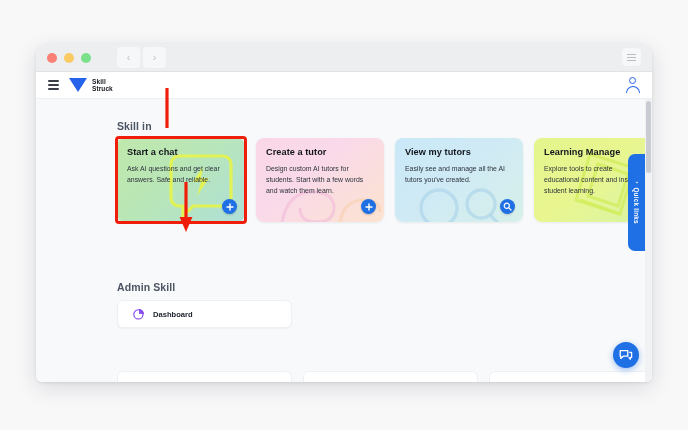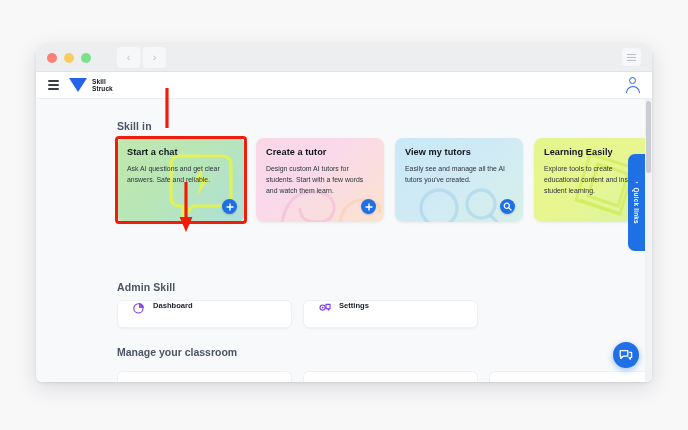--- a/index.html
+++ b/index.html
@@ -112,21 +112,21 @@
     pointer-events: none;
   }
   .arrow { position: absolute; left: 143px; top: 83px; width: 14px; height: 50px; pointer-events: none; }
 
   
   .admin-title { position: absolute; left: 81px; top: 182px; }
   .admin-row { position: absolute; left: 81px; top: 201px; display: flex; gap: 11px; }
   .tool {
     width: 175px; height: 28px; background: #fff; border-radius: 6px;
     border: 1px solid #eef0f2;
-    display: flex; align-items: flex-start; gap: 8px; padding-left: 14px;
+    display: flex; align-items: center; gap: 8px; padding-left: 14px;
     cursor: pointer; box-shadow: 0 1px 2px rgba(25,30,45,.045);
   }
   .tool-label { font-size: 7.6px; font-weight: 700; color: #1b2029; }
   .tool-icon { width: 13px; height: 13px; display: flex; align-items: center; justify-content: center; }
 
   
   .manage-title { position: absolute; left: 81px; top: 247px; font-size: 10.5px; font-weight: 700; color: #4b5563; }
   .manage-row { position: absolute; left: 81px; top: 272px; display: flex; gap: 11px; }
   .manage-card { width: 175px; height: 20px; background: #fff; border-radius: 6px 6px 0 0; border: 1px solid #eef0f2; border-bottom: none; }
 
@@ -246,21 +246,21 @@
               </svg>
           </div>
         </div>
 
         <div class="card card-yellow">
           <svg class="card-art" viewBox="0 0 128 84">
             <path d="M56 16 l44 14 -14 46 -44 -14 z" fill="none" stroke="#d2ee5e" stroke-width="3" opacity=".8"></path>
             <path d="M64 26 l30 10 -10 32 -30 -10 z" fill="none" stroke="#d2ee5e" stroke-width="3" opacity=".8"></path>
             <path d="M46 62 l40 14" fill="none" stroke="#d2ee5e" stroke-width="3" opacity=".8"></path>
           </svg>
-          <div class="card-head">Learning Easily</div>
+          <div class="card-head">Learning Manage</div>
           <div class="card-desc">Explore tools to create educational content and inspire student learning.</div>
           <div class="card-fab">
             <svg width="9" height="9" viewBox="0 0 9 9">
                 <circle cx="3.8" cy="3.8" r="2.6" fill="none" stroke="#fff" stroke-width="1.2"></circle>
                 <path d="M5.8 5.8 L8 8" stroke="#fff" stroke-width="1.2" stroke-linecap="round"></path>
               </svg>
           </div>
         </div>
       </div>
 
@@ -268,33 +268,22 @@
       <div class="admin-row">
         <div class="tool">
           <span class="tool-icon">
             <svg width="12" height="12" viewBox="0 0 12 12">
                 <path d="M6 6 V1 A5 5 0 0 1 11 6 z" fill="#7c3aed" opacity=".85"></path>
                 <circle cx="5.4" cy="6.4" r="4.6" fill="none" stroke="#7c3aed" stroke-width="1.1"></circle>
               </svg>
           </span>
           <span class="tool-label">Dashboard</span>
         </div>
-        <div class="tool">
-          <span class="tool-icon">
-            <svg width="13" height="12" viewBox="0 0 13 12">
-                <circle cx="4.6" cy="5.6" r="2.6" fill="none" stroke="#7c3aed" stroke-width="1.1"></circle>
-                <circle cx="4.6" cy="5.6" r="0.9" fill="#7c3aed"></circle>
-                <path d="M8 2.4 h4 v4.2 h-1.2 v1.6 l-1.5 -1.6 h-1.3 z" fill="none" stroke="#7c3aed" stroke-width="1.1" stroke-linejoin="round"></path>
-              </svg>
-          </span>
-          <span class="tool-label">Settings</span>
-        </div>
-      </div>
-
-      <div class="manage-title">Manage your classroom</div>
+      </div>
+
       <div class="manage-row">
         <div class="manage-card"></div>
         <div class="manage-card"></div>
         <div class="manage-card"></div>
       </div>
 
       <div class="quick">
         <div class="quick-inner">
           <span class="quick-chev">‹</span>
           <span>Quick links</span>

